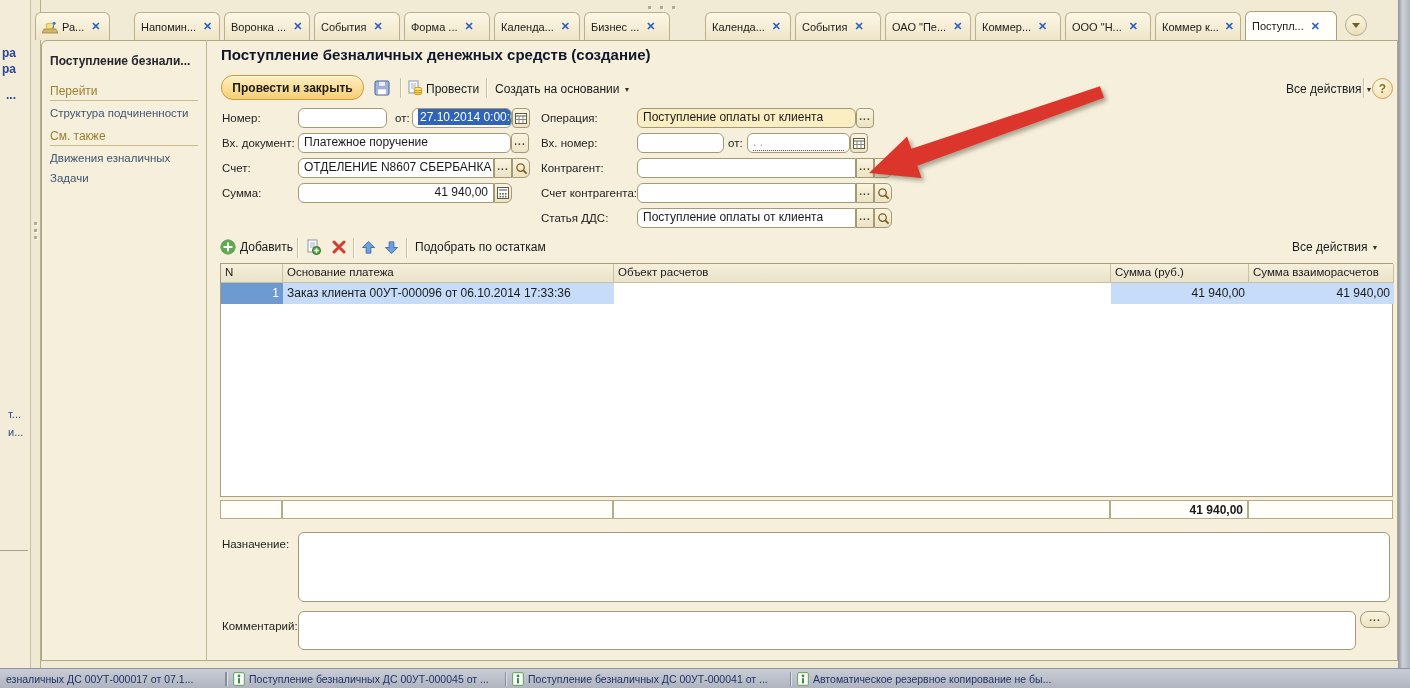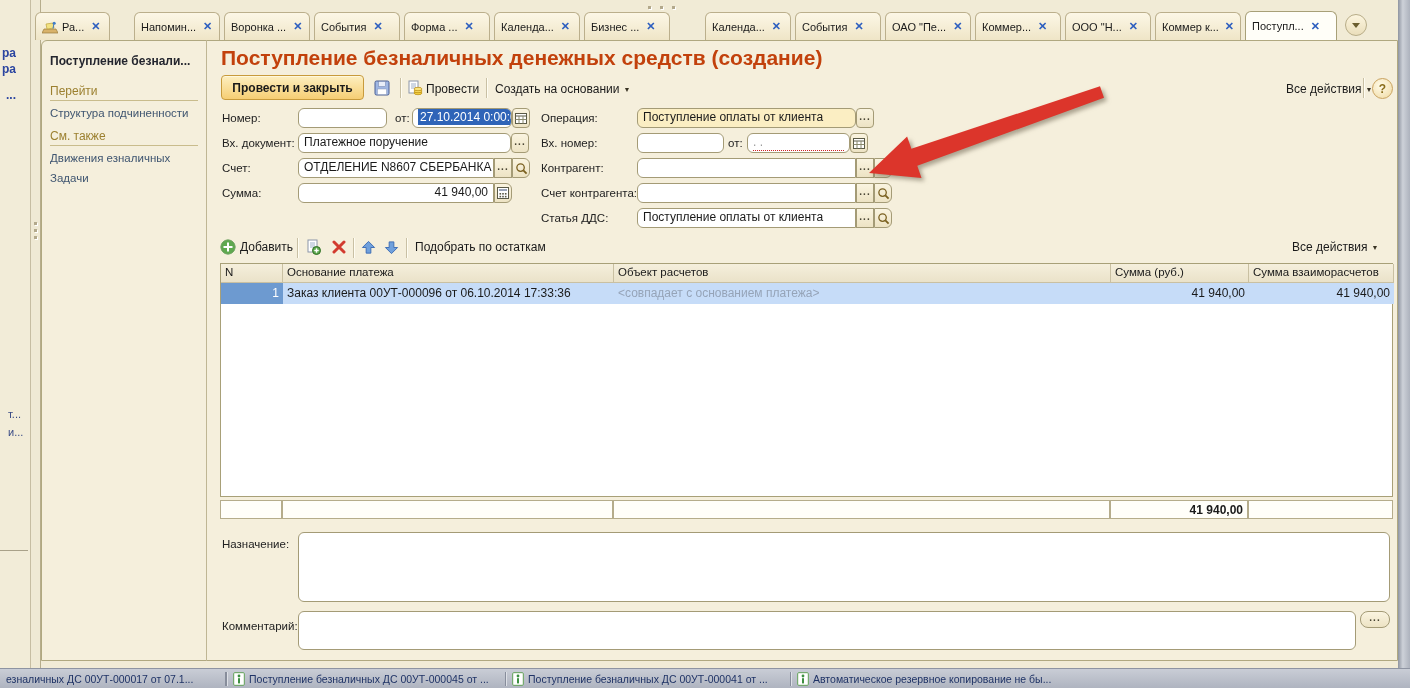--- a/index.html
+++ b/index.html
@@ -36,24 +36,24 @@
   #right-edge { left:1398px; top:0; width:12px; height:668px;
                 background:linear-gradient(90deg,#8E94A0,#CDD1D8 40%,#ADB2BD); }
 
   
   #sidebar { left:41px; top:40px; width:166px; height:621px; border-right:1px solid #BFB694; padding:14px 8px 0 9px; }
   #sidebar-title { font-weight:bold; font-size:12px; color:#23252E; margin-bottom:16px; white-space:nowrap; }
   .side-header { font-size:12px; color:#9C8030; border-bottom:1px solid #C9BC8C; padding-bottom:2px; margin:10px 0 6px 0; }
   .side-link { font-size:11.5px; color:#3F5570; margin:0 0 8px 0; cursor:pointer; white-space:nowrap; }
 
   
-  #doc-title { left:221px; top:46px; font-size:21px; font-weight:bold; color:#c2410c; }
+  #doc-title { left:221px; top:46px; font-size:15px; font-weight:bold; color:#0f172a; }
   .vsep { position:absolute; width:1px; height:20px; background:#C9C0A4; box-shadow:1px 0 0 #FFFDF2; }
   #btn-post-close { left:221px; top:75px; width:143px; height:25px;
-        background:linear-gradient(#FDEFC0,#F6CE74); border:1px solid #C89B3C; border-radius:4px;
+        background:linear-gradient(#FDEFC0,#F6CE74); border:1px solid #C89B3C; border-radius:12px;
         font-weight:bold; font-size:12px; display:flex; align-items:center; justify-content:center;
         box-shadow:inset 0 1px 0 #FFF8DC; cursor:pointer; }
   .tool-label { position:absolute; font-size:12px; }
   .iconbtn { position:absolute; display:flex; align-items:center; justify-content:center; cursor:pointer; }
   .caret { display:inline-block; font-size:7px; color:#3A3424; vertical-align:middle; margin-left:4px; }
   #help-btn { left:1372px; top:78px; width:21px; height:21px; border-radius:50%;
               background:radial-gradient(circle at 40% 35%,#FFFBE8,#EFD9A2); border:1px solid #C9A25E;
               display:flex; align-items:center; justify-content:center; font-weight:bold; font-size:12px; color:#8A6D1A; }
 
   
@@ -363,21 +363,20 @@
 <span class="itool-label" style="left:1292px;"><span>Все действия</span><span class="caret">▼</span></span>
 
 <div id="tbl" class="abs">
     <div class="th" style="left: 0px; width: 62px;">N</div>
     <div class="th" style="left: 393px; width: 497px;">Объект расчетов</div>
     <div class="th" style="left: 62px; width: 331px;">Основание платежа</div>
     <div class="th" style="left: 890px; width: 138px;">Сумма (руб.)</div>
     <div class="th" style="left: 1028px; width: 145px;">Сумма взаиморасчетов</div>
     <div class="td" style="left: 0px; width: 62px; background: rgb(109, 154, 208); color: rgb(255, 255, 255); text-align: right;">1</div>
     <div class="td" style="left: 62px; width: 331px; background: rgb(198, 220, 248);">Заказ клиента 00УТ-000096 от 06.10.2014 17:33:36</div>
-    <div class="td" style="left: 393px; width: 497px; background: rgb(198, 220, 248); color: rgb(150, 164, 184);">&lt;совпадает с основанием платежа&gt;</div>
     <div class="td" style="left: 890px; width: 138px; background: rgb(198, 220, 248); text-align: right;">41 940,00</div>
     <div class="td" style="left: 1028px; width: 145px; background: rgb(198, 220, 248); text-align: right;">41 940,00</div>
   </div>
 <div id="tbl-footer" class="abs">
     <div class="tf" style="left: 0px; width: 62px;"></div>
     <div class="tf" style="left: 62px; width: 331px;"></div>
     <div class="tf" style="left: 393px; width: 497px;"></div>
     <div class="tf" style="left: 890px; width: 138px; font-weight: bold; text-align: right;">41 940,00</div>
     <div class="tf" style="left: 1028px; width: 145px;"></div>
   </div>

